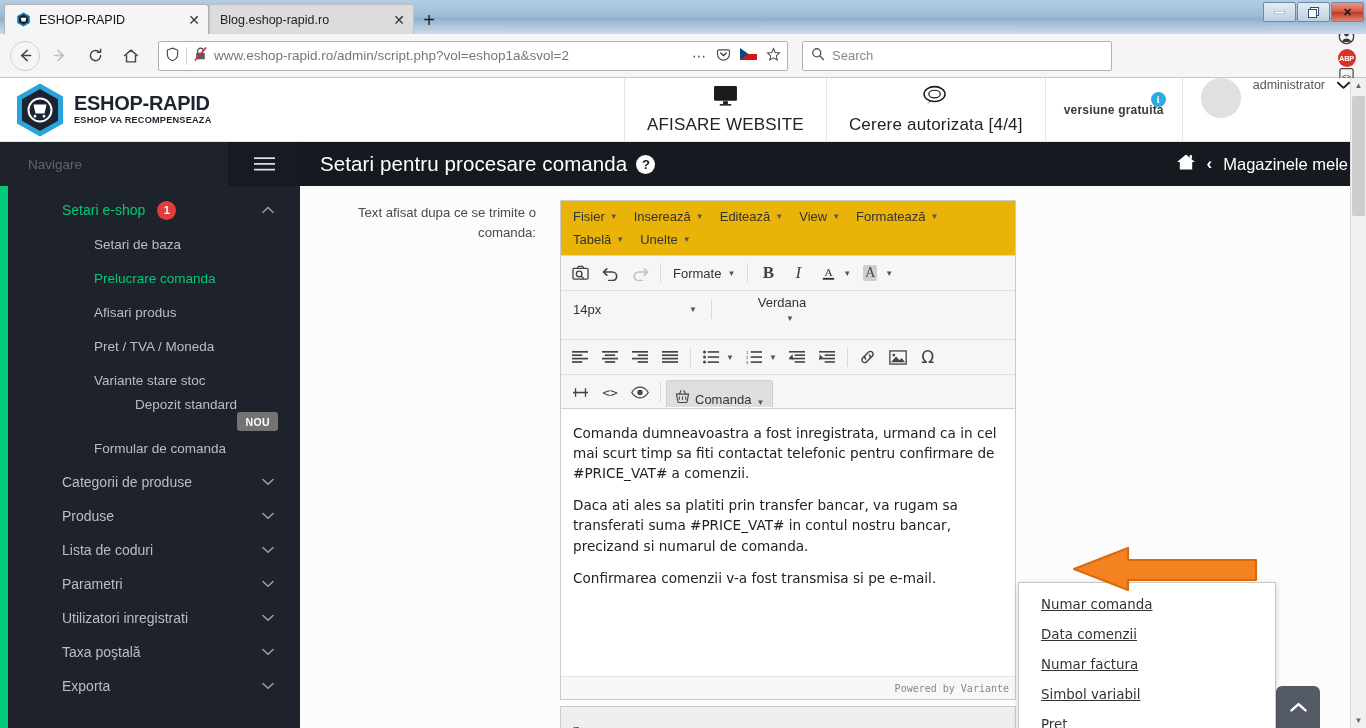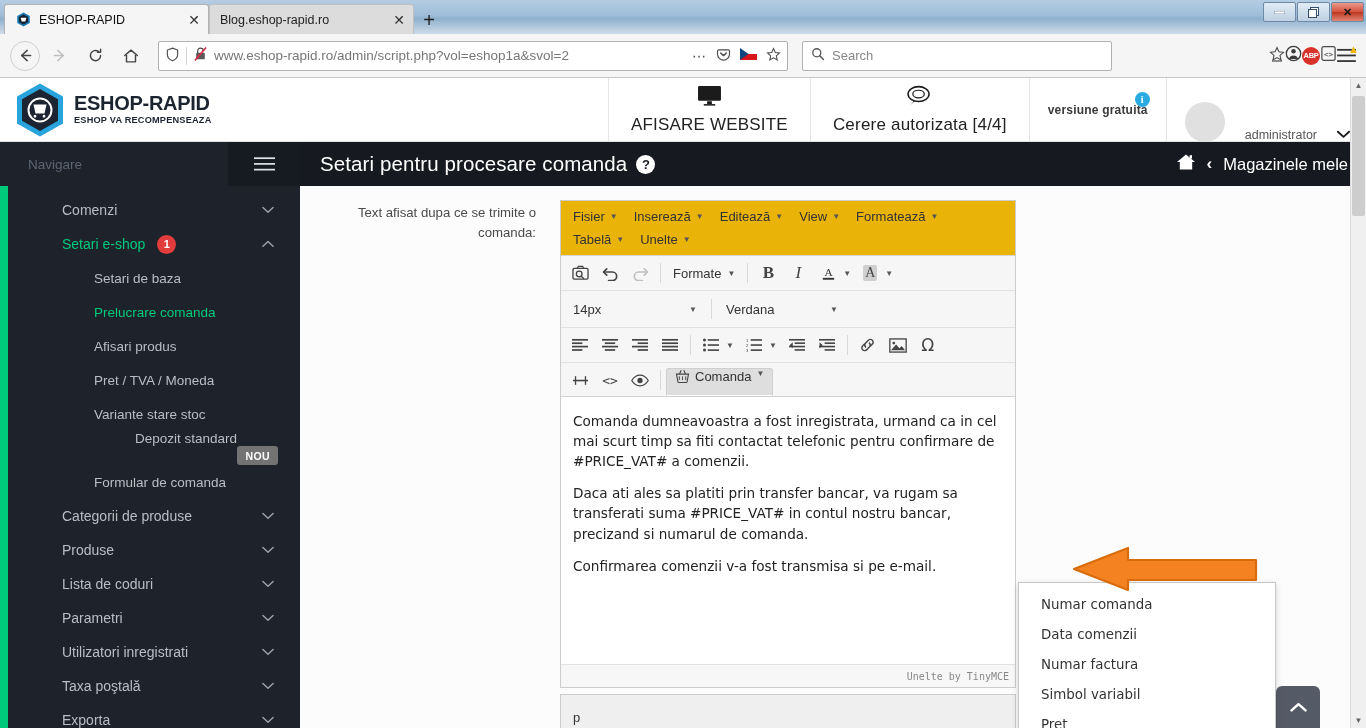--- a/index.html
+++ b/index.html
@@ -83,21 +83,21 @@
   .urlbar .url-text { flex:1 1 auto; white-space:nowrap; overflow:hidden; }
   .urlbar .urlbar-right { display:flex; align-items:center; gap:9px; color:#4d4d4d; }
   .url-sep { width:1px; height:18px; background:#d5d5d5; }
 
   .searchbar {
     flex: 0 0 310px; margin-left:12px;
     height:30px; background:#fff; border:1px solid #b1b1b1; border-radius:2px;
     display:flex; align-items:center; padding:0 8px; gap:7px;
     font-size:13px; color:#888;
   }
-  .toolbar-icons { margin-left:auto; display:flex; align-items:center; color:#4d4d4d; }
+  .toolbar-icons { margin-left:auto; display:flex; align-items:center; color:#4d4d4d;flex-direction:column; }
   .abp-badge {
     width:18px;height:18px;border-radius:50%;background:#d9322a;color:#fff;
     font-size:7.5px;font-weight:bold;display:flex;align-items:center;justify-content:center;
     letter-spacing:-0.3px;
   }
   .hamburger-wrap { position:relative; display:flex; align-items:center; }
   .hamburger-wrap .warn {
     position:absolute; right:-3px; top:-5px;
     color:#f5b700; font-size:11px;
   }
@@ -123,21 +123,21 @@
   .header-item .hi-label { font-size:17px; letter-spacing:0.2px; }
   .header-item.version { justify-content:center; padding:0 18px; position:relative; }
   .header-item.version .hi-label { font-size:12px; font-weight:600; color:#3a3a3a; }
   .info-dot {
     position:absolute; top:14px; right:16px;
     width:15px;height:15px;border-radius:50%;background:#29abe2;color:#fff;
     font-size:10px;font-weight:bold; display:flex;align-items:center;justify-content:center;
     font-family:"Liberation Serif", serif;
   }
   .header-user {
-    height:64px; display:flex; align-items:flex-end; gap:20px; padding:0 16px 0 18px;
+    height:64px; display:flex; align-items:flex-start; gap:12px; padding:0 16px 0 18px;
     border-left:1px solid #e6e6e6;
   }
   .avatar { width:40px;height:40px;border-radius:50%;background:#e0e0e0; }
   .user-name { font-size:12.5px; color:#555; }
   .caret-down { font-size:13px; color:#222; }
 
   
   .subbar { height:44px; display:flex; position:relative; }
   .subbar-left {
     width:228px; background:#1e222a; display:flex; align-items:center;
@@ -232,21 +232,21 @@
   }
   .tb-select .ar { font-size:8px; color:#555; }
   .tb-combo {
     height:30px; display:flex; align-items:center; justify-content:space-between;
     padding:0 7px; font-size:13px; color:#333; border:1px solid transparent;
   }
   .tb-combo .ar { font-size:8px; color:#555; margin-left:16px; }
   .tb-colorbtn { display:flex; align-items:center; }
   .tb-hl { background:#cfcfcf; padding:0 2px; border-radius:2px; }
   .btn-comanda {
-    height:28px; display:flex; align-items:flex-start; gap:5px; padding:0 8px;
+    height:28px; display:flex; align-items:flex-end; gap:5px; padding:0 8px;
     font-size:13px; color:#333; background:#dedede; border:1px solid #cfcfcf;
     border-bottom-color:#fff; border-radius:3px 3px 0 0; position:relative; z-index:40;
   }
 
   .mce-editarea {
     height:268px; padding:14px 12px; font-size:13.6px; line-height:1.48;
     color:#222; font-family:"DejaVu Sans", sans-serif; background:#fff;
     border-bottom:1px solid #e3e3e3; overflow:hidden;
   }
   .mce-editarea p { margin-bottom:12px; }
@@ -264,21 +264,21 @@
 
   
   .mce-dropdown {
     position:absolute; left:718px; top:396px; width:258px;
     background:#fff; border:1px solid #c8c8c8;
     box-shadow:0 2px 6px rgba(0,0,0,0.18);
     padding:6px 0; z-index:60;
   }
   .mce-dd-item {
     height:30px; display:flex; align-items:center; padding-left:22px;
-    font-size:13.4px; color:#333; font-family:"DejaVu Sans", sans-serif;
+    font-size:13.4px; color:#333; font-family:"DejaVu Sans", sans-serif;text-decoration:underline;
   }
 
   
   .arrow-annot { position:absolute; left:770px; top:358px; z-index:70; }
 
   
   .scrolltop {
     position:absolute; right:46px; bottom:0px;
     width:44px;height:42px; background:#555b66; border-radius:6px 6px 0 0;
     display:flex; align-items:center; justify-content:center; color:#fff; font-size:15px;
@@ -530,28 +530,20 @@
         </span>
       </div>
       <div class="progressbar" style="background: rgb(204, 204, 204);">
         <div class="fill" style="width: 36%; background: rgb(0, 131, 200);"></div>
       </div>
     </div>
 
     <div class="body-row">
 
       <div class="sidebar">
-        <div class="nav-item">
-          <span class="label">Comenzi</span>
-          <span class="chev">
-            <svg width="12" height="8" viewBox="0 0 13 8">
-                <path d="M1 1.3 L6.5 6.5 L12 1.3" fill="none" stroke="#9aa1aa" stroke-width="1.6" stroke-linecap="round" stroke-linejoin="round"></path>
-              </svg>
-          </span>
-        </div>
 
         <div class="nav-item open">
           <span class="label">Setari e-shop</span>
           <span class="badge-red">1</span>
           <span class="chev">
             <svg width="12" height="8" viewBox="0 0 13 8">
                 <path d="M1 6.5 L6.5 1.3 L12 6.5" fill="none" stroke="#9aa1aa" stroke-width="1.6" stroke-linecap="round" stroke-linejoin="round"></path>
               </svg>
           </span>
         </div>
@@ -714,27 +706,27 @@
                   <span class="ar" style="font-size:8px;color:#555;">▼</span>
                 </div>
                 <div class="tb-colorbtn" style="margin-left:4px;">
                   <div class="tb-btn">
                     <span class="tb-hl" style="font-family:'Liberation Serif',serif;font-size:14px;">A</span>
                   </div>
                   <span class="ar" style="font-size:8px;color:#555;">▼</span>
                 </div>
               </div>
 
-              <div class="mce-toolbar" style="padding-bottom:3px;">
+              <div class="mce-toolbar" style="padding-bottom:15px;">
                 <div class="tb-combo" style="width:140px;">
                   <span>14px</span>
                   <span class="ar">▼</span>
                 </div>
                 <div class="tb-sep" style="margin:0 6px;"></div>
-                <div class="tb-combo" style="width:128px;">
+                <div class="tb-combo" style="width:128px;flex-direction:column;">
                   <span>Verdana</span>
                   <span class="ar">▼</span>
                 </div>
               </div>
 
               <div class="mce-toolbar">
                 <div class="tb-btn">
                   <svg width="16" height="14" viewBox="0 0 17 14">
                       <rect y="0.6" width="17" height="1.8" fill="#444"></rect>
                       <rect y="4.2" width="11" height="1.8" fill="#444"></rect>
@@ -852,21 +844,21 @@
                   <span class="ar" style="font-size:8px;color:#555;">▼</span>
                 </div>
               </div>
 
               <div class="mce-editarea">
                 <p>Comanda dumneavoastra a fost inregistrata, urmand ca in cel mai scurt timp sa fiti contactat telefonic pentru confirmare de #PRICE_VAT# a comenzii.</p>
                 <p>Daca ati ales sa platiti prin transfer bancar, va rugam sa transferati suma #PRICE_VAT# in contul nostru bancar, precizand si numarul de comanda.</p>
                 <p>Confirmarea comenzii v-a fost transmisa si pe e-mail.</p>
               </div>
 
-              <div class="mce-statusbar">Unelte by TinyMCE</div>
+              <div class="mce-statusbar">Powered by Variante</div>
             </div>
 
             <div class="elementpath">
               <span>p</span>
 
             </div>
           </div>
         </div>
 
         <div class="mce-dropdown">

